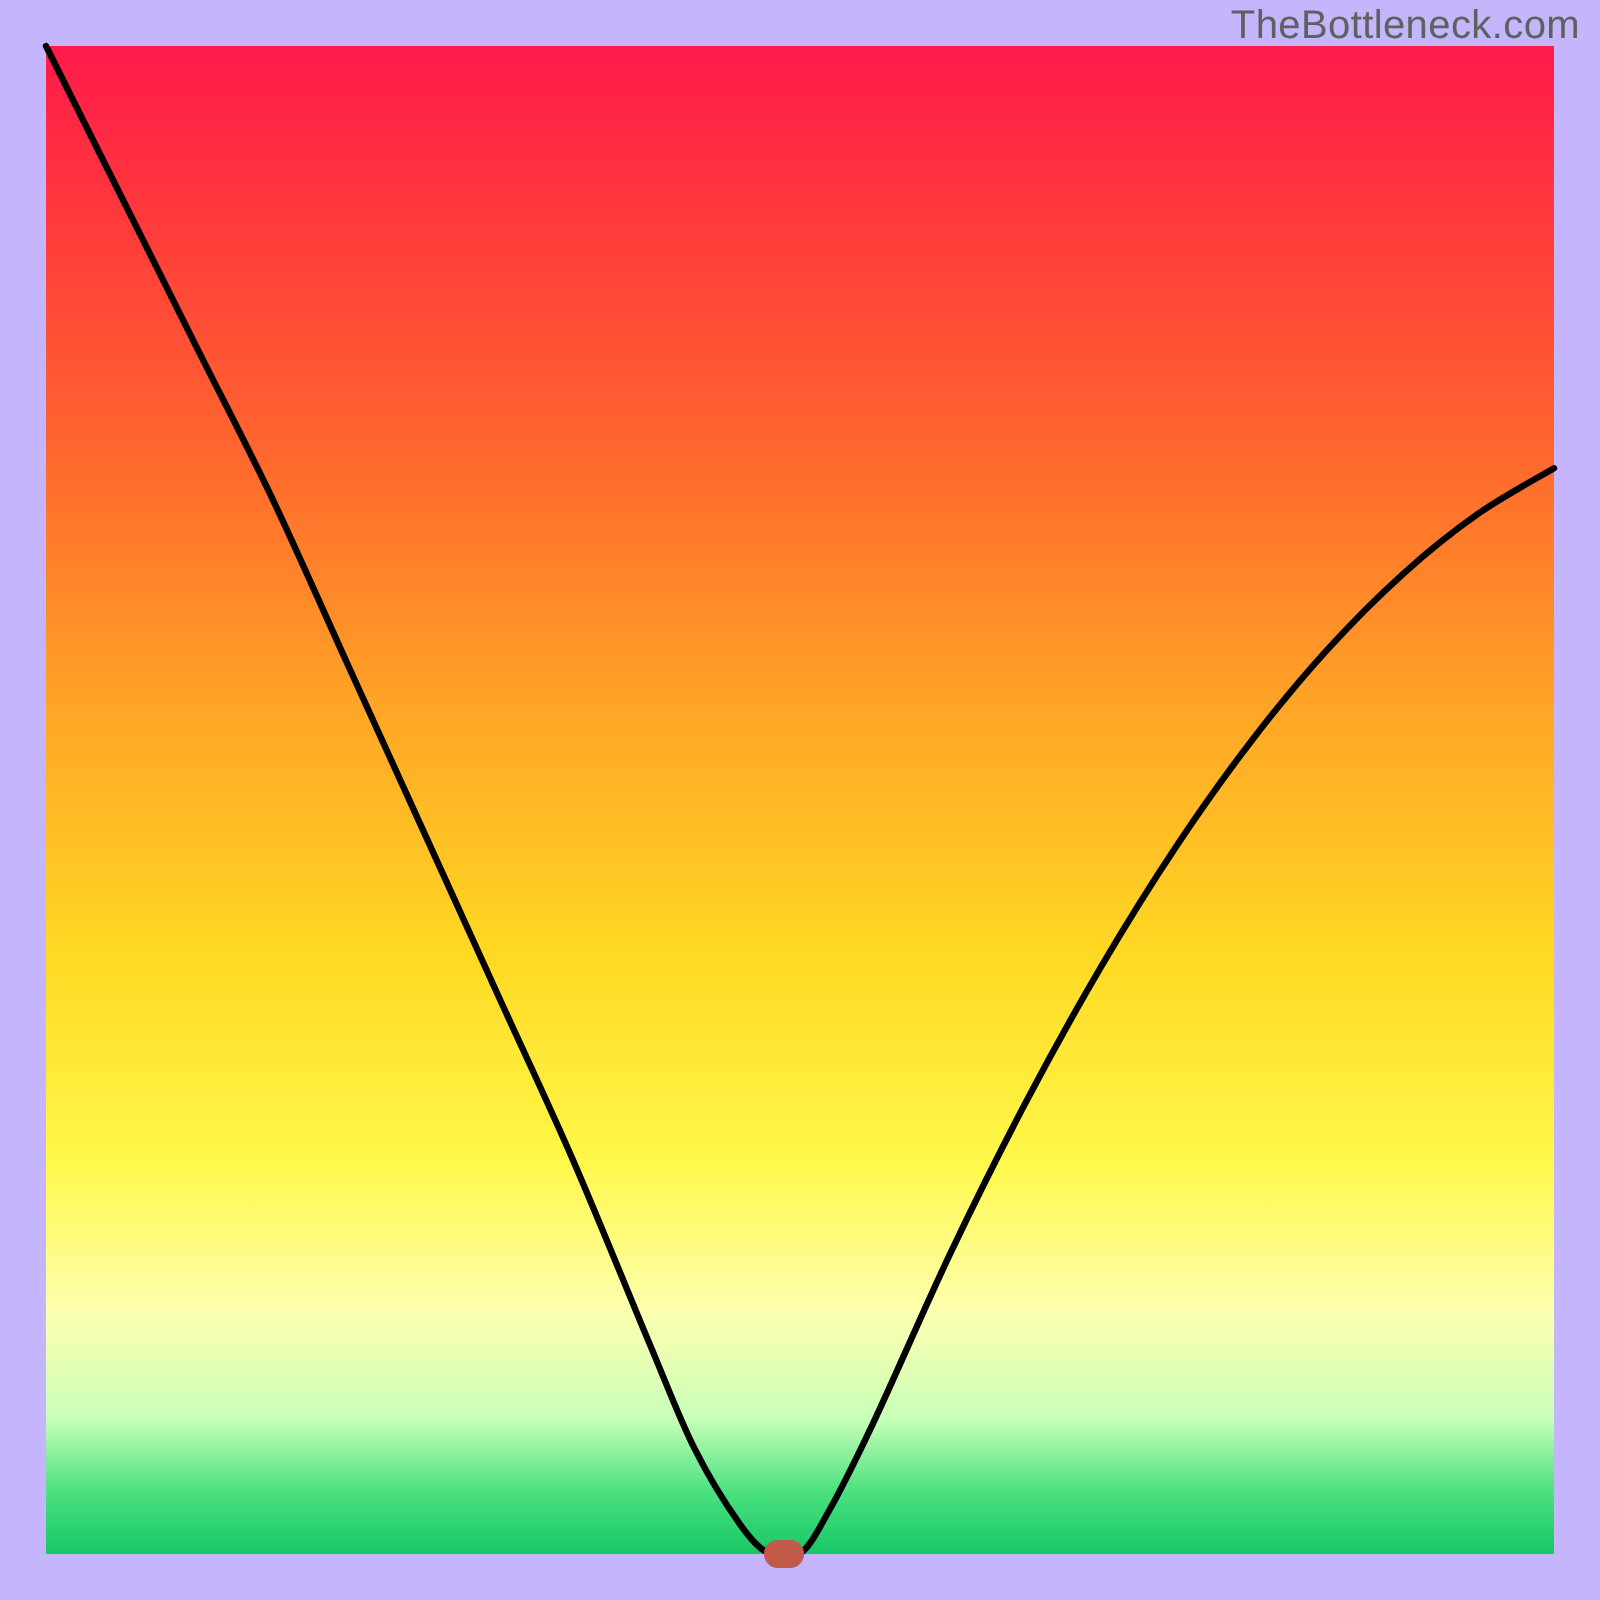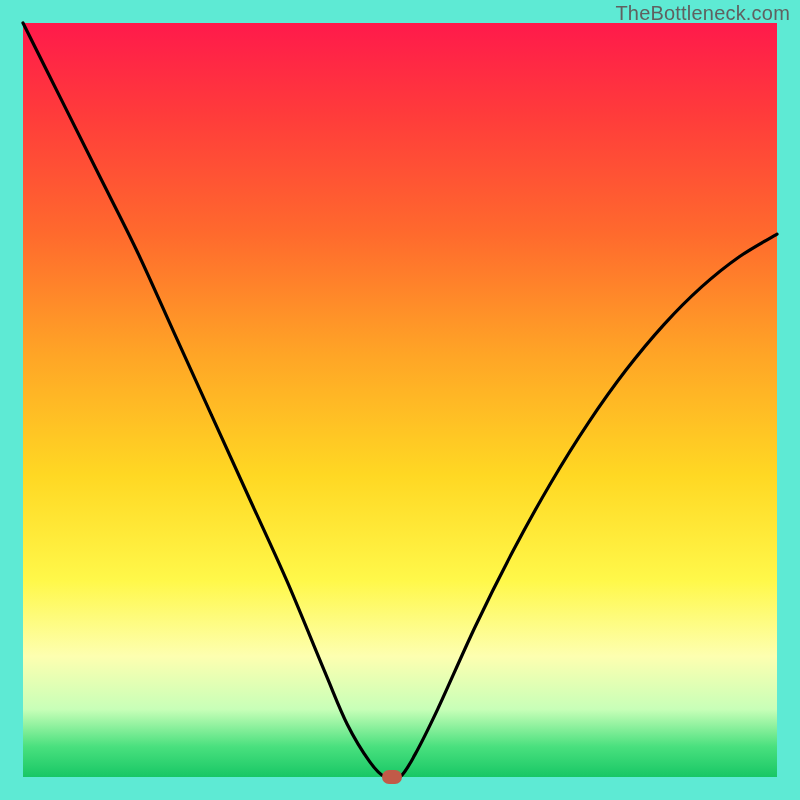--- a/index.html
+++ b/index.html
@@ -1,21 +1,21 @@
 <!DOCTYPE html>
 <html><head>
 <meta charset="utf-8">
 <style>
   * { margin: 0; padding: 0; box-sizing: border-box; }
   html, body { width: 800px; height: 800px; background: #000; overflow: hidden; }
   .stage {
     position: relative;
     width: 800px;
     height: 800px;
-    background: #5eead4;
+    background: #c4b5fd;
   }
   .plot-area {
     position: absolute;
     left: 23px;
     top: 23px;
     width: 754px;
     height: 754px;
     background: linear-gradient(to bottom,
       #ff1a4b 0%,
       #ff3b3b 12%,

